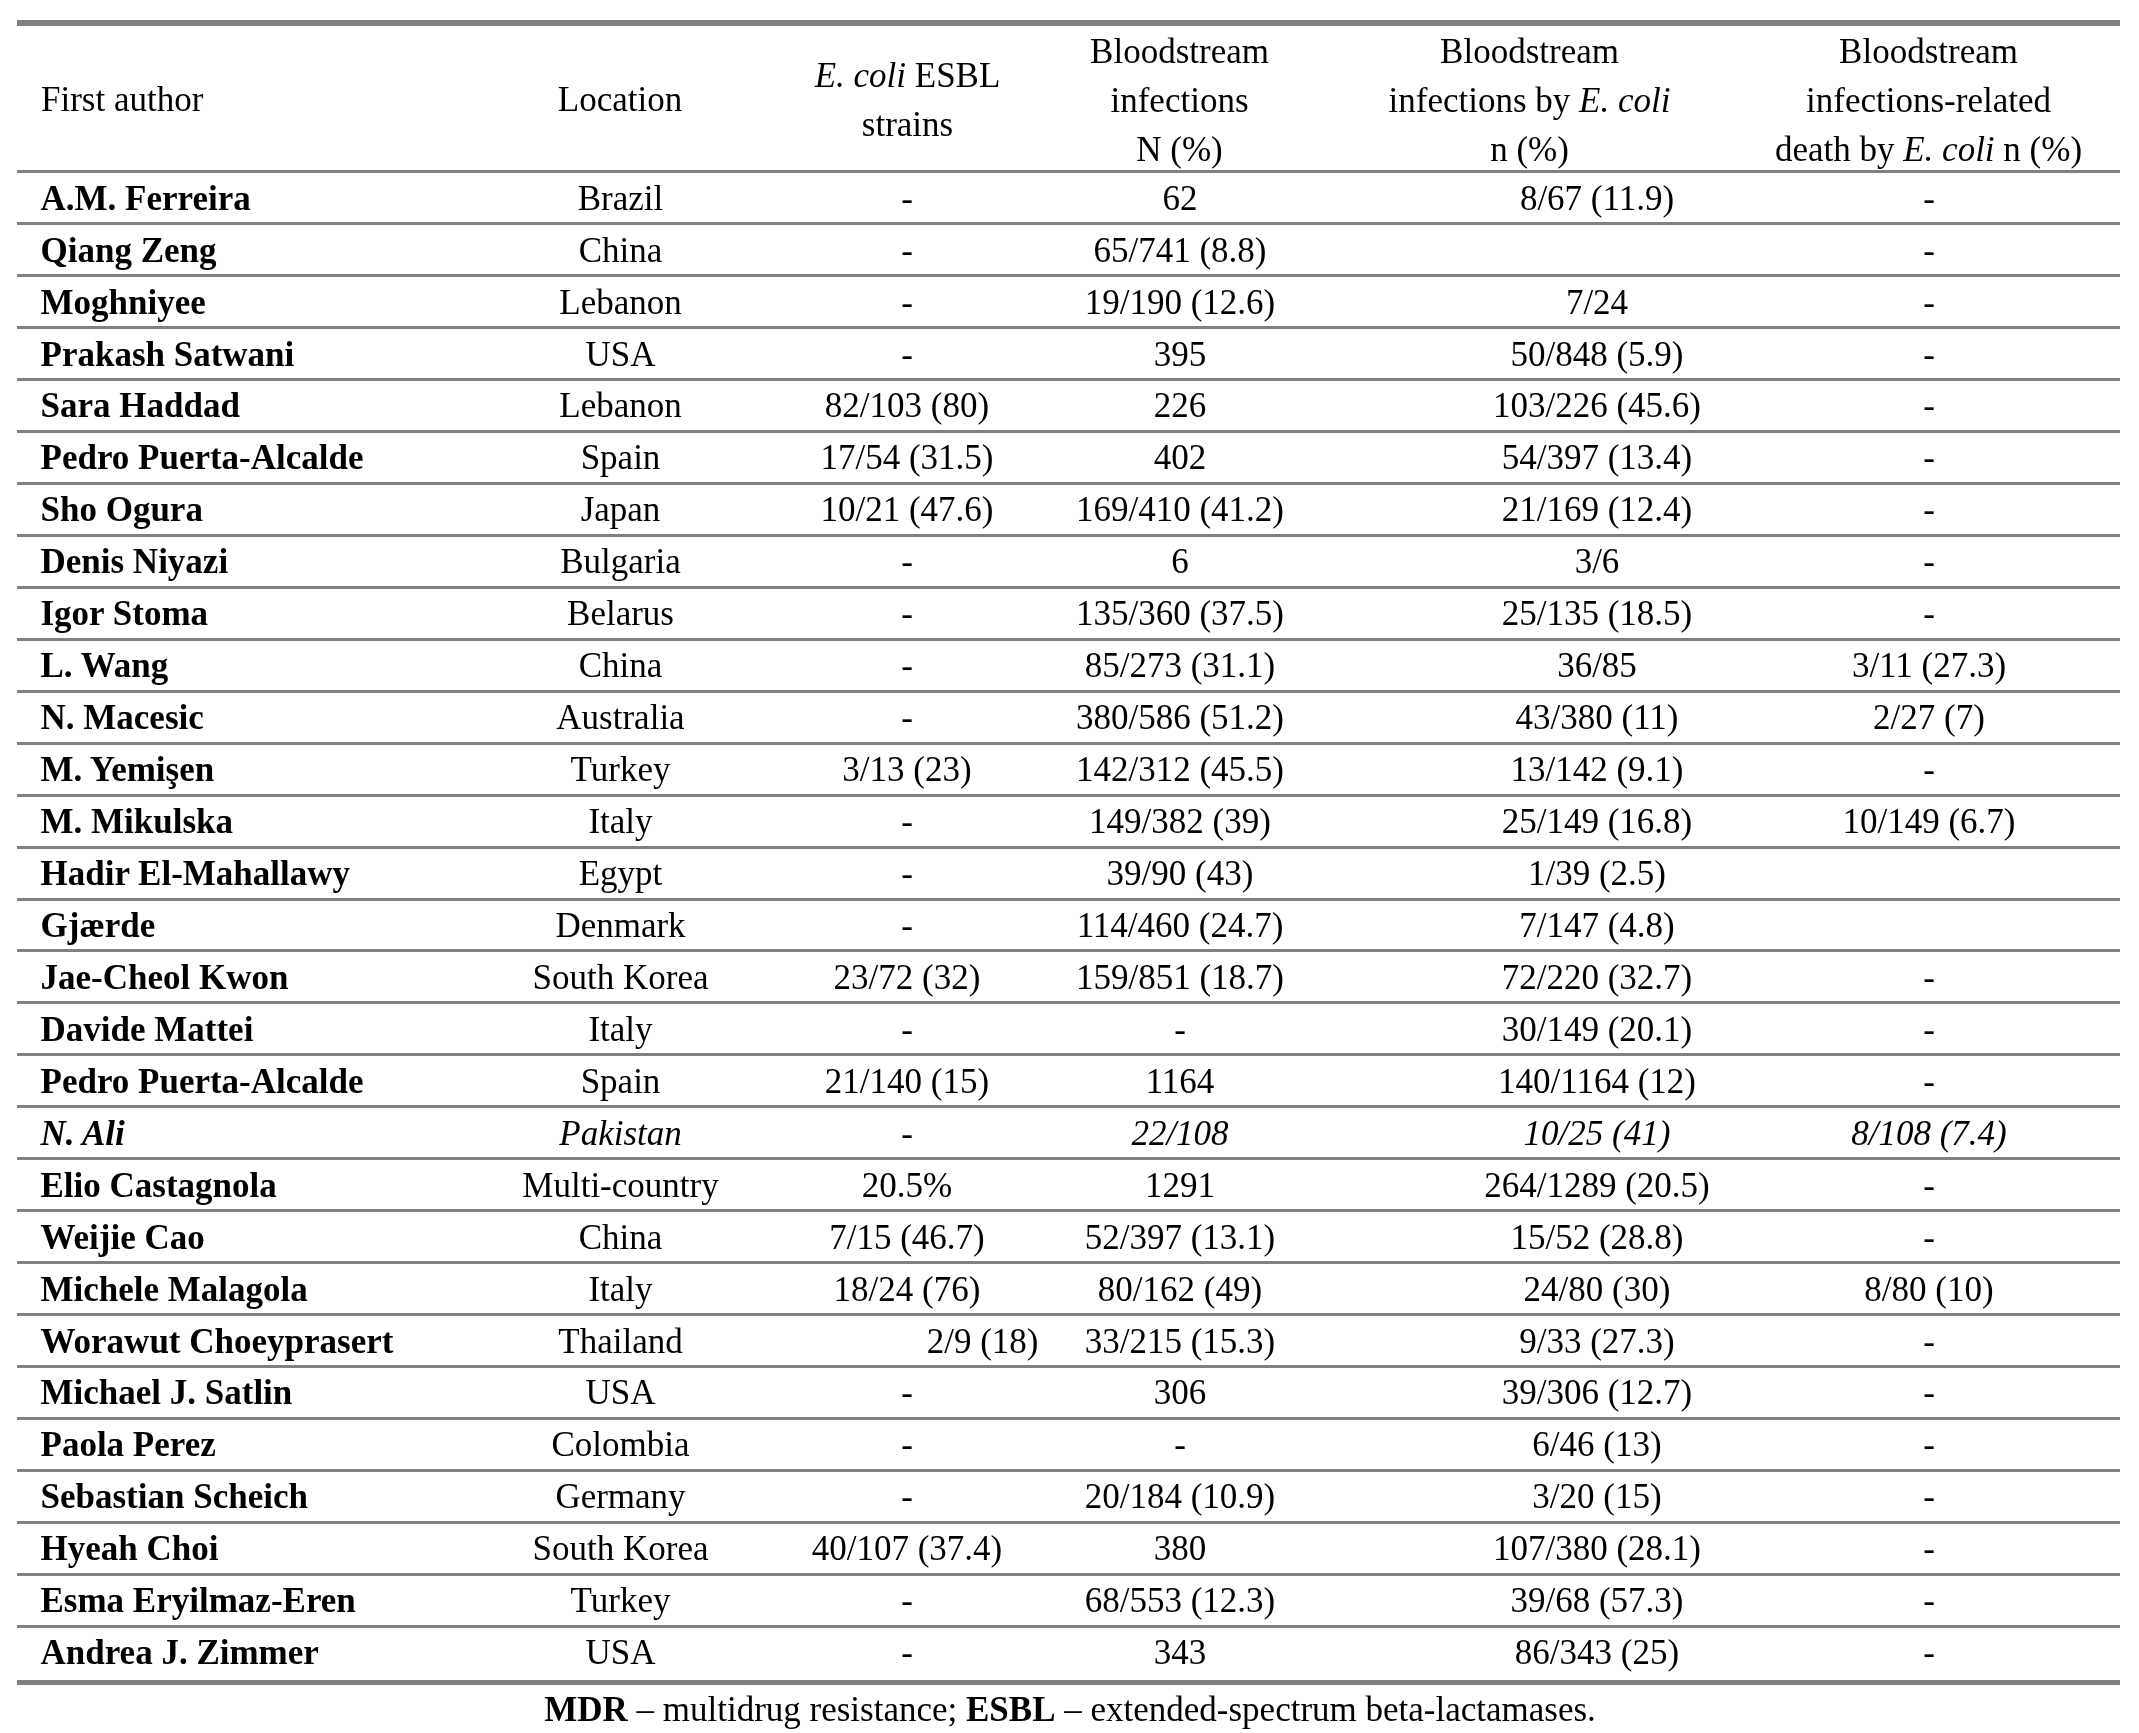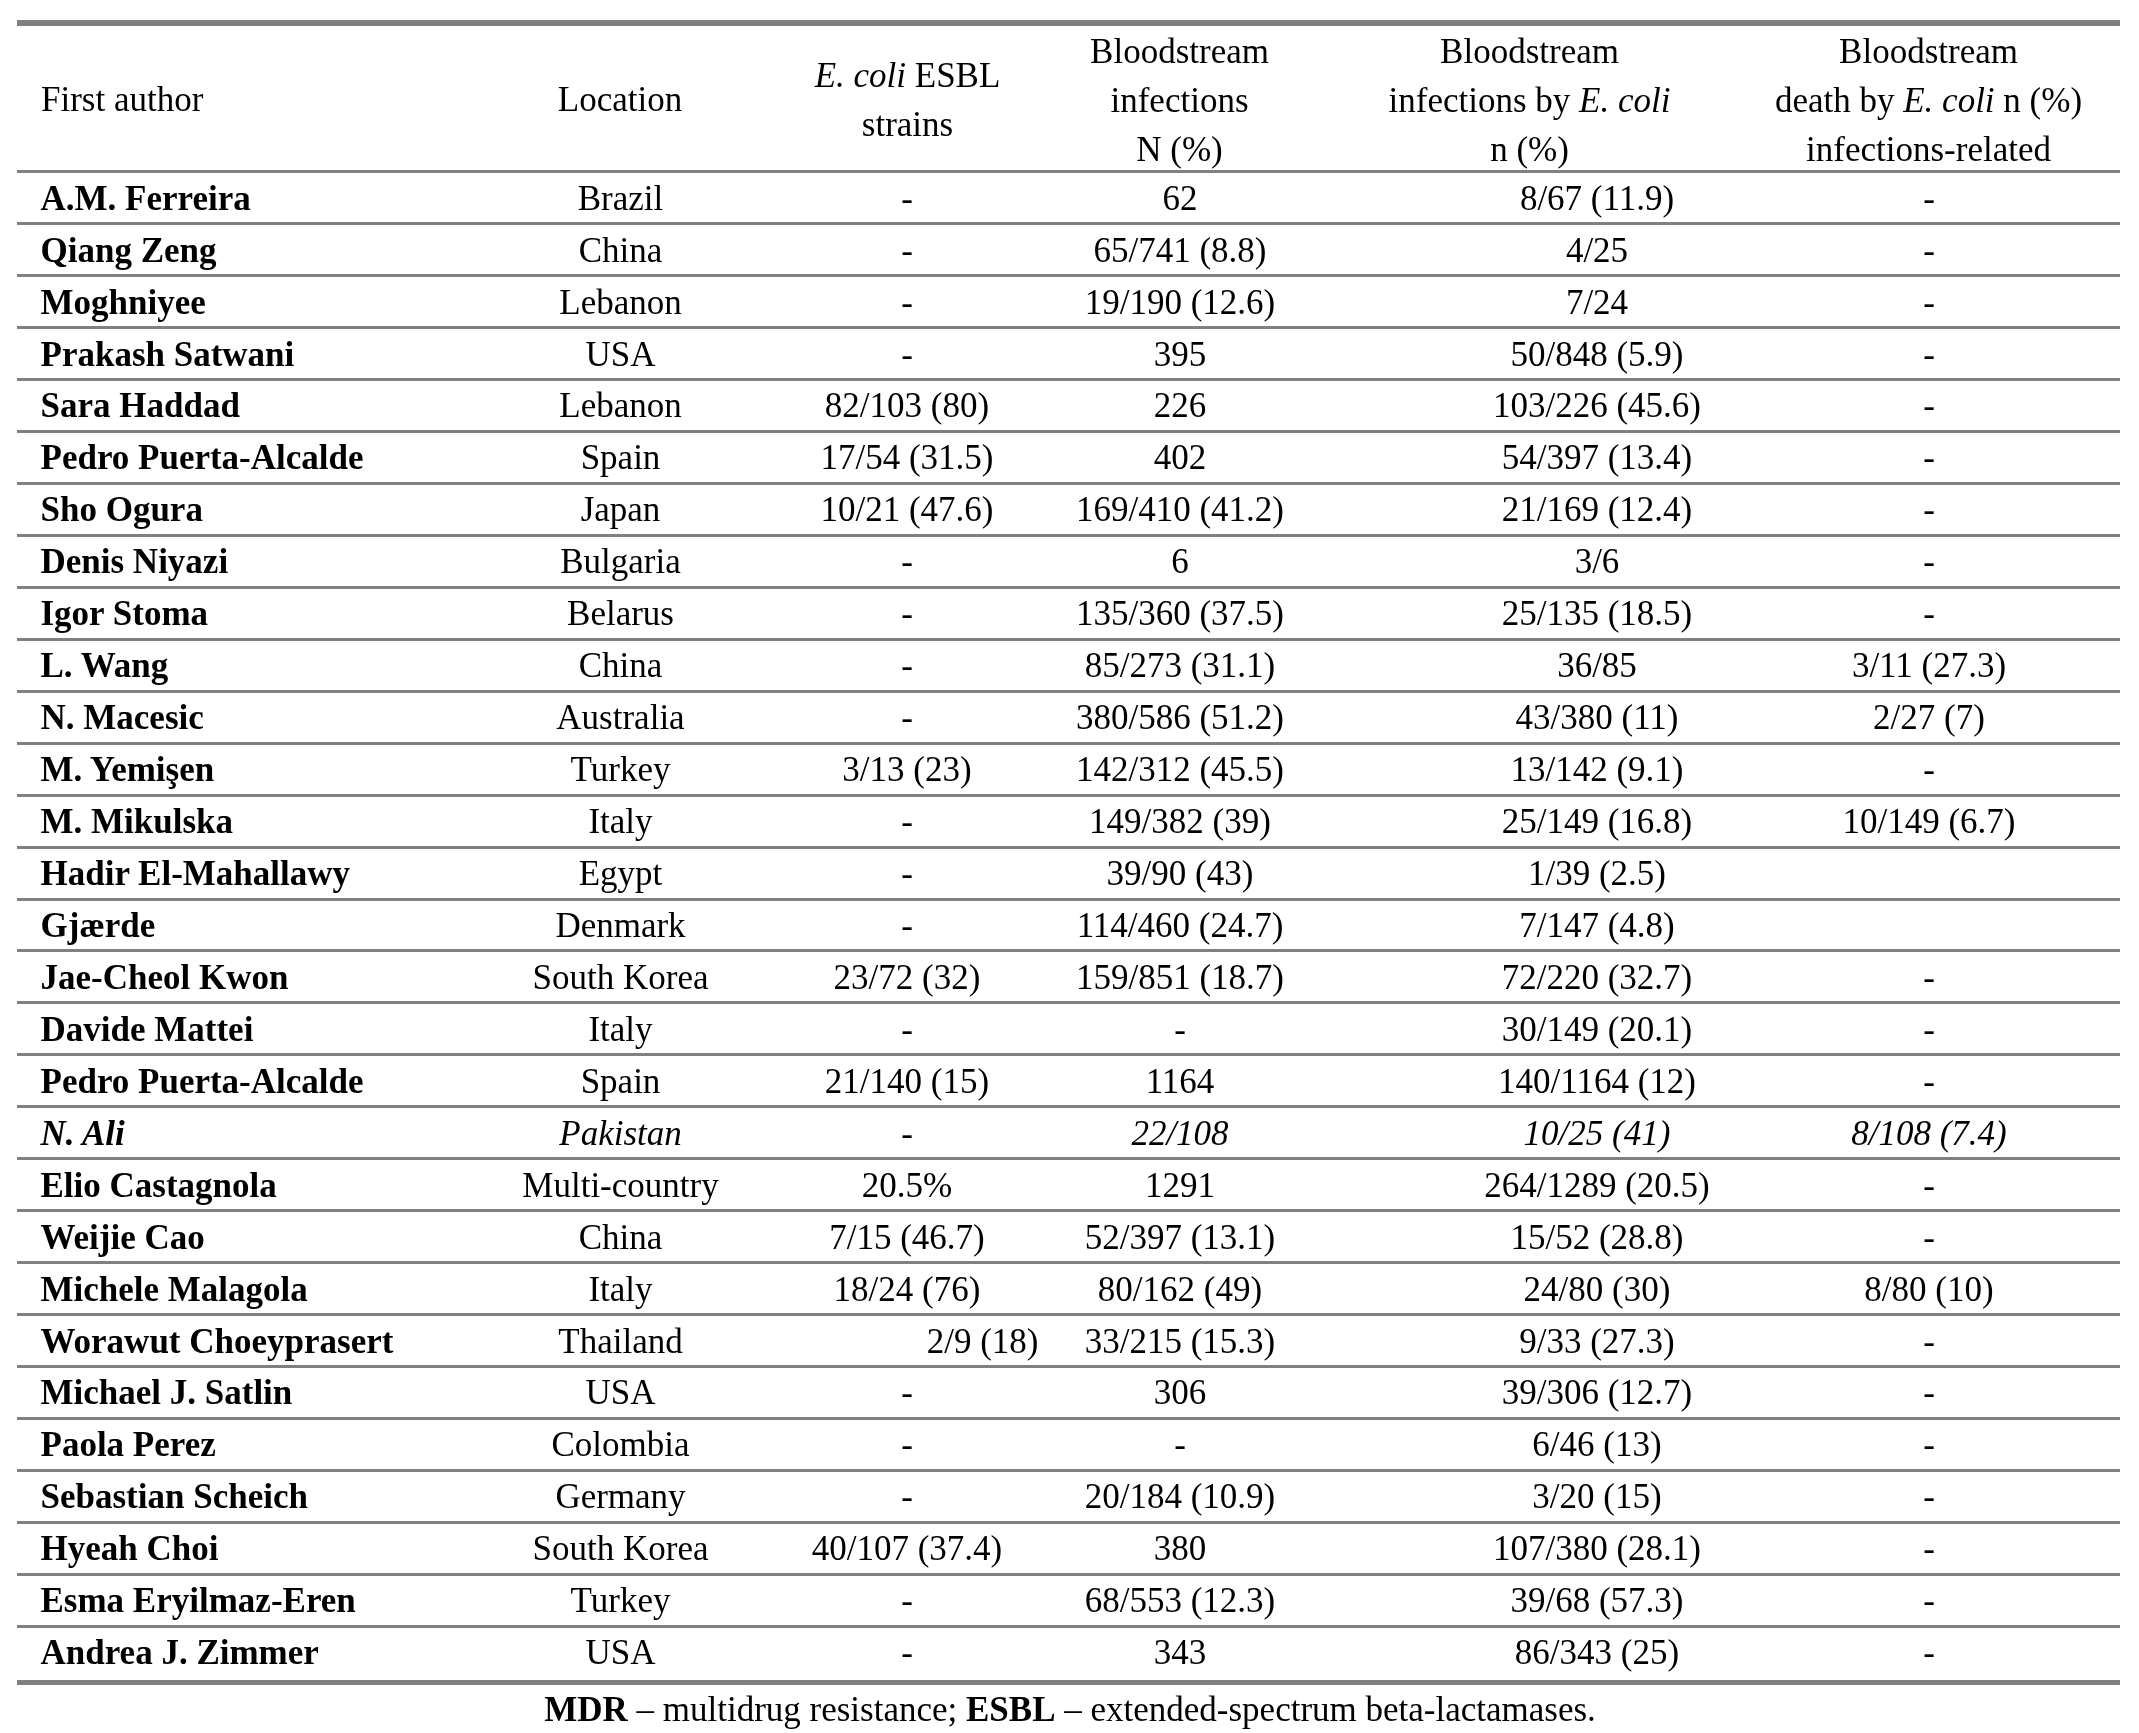--- a/index.html
+++ b/index.html
@@ -40,43 +40,42 @@
       <div>infections</div>
       <div>N (%)</div>
     </div>
     <div class="hdr" style="left:1369px; width:321px; top:27px;">
       <div>Bloodstream</div>
       <div><span>infections by </span><i>E. coli</i></div>
       <div>n (%)</div>
     </div>
     <div class="hdr" style="left:1758px; width:341px; top:27px;">
       <div>Bloodstream</div>
+      <div>infections-related</div>
       <div><span>death by </span><i>E. coli</i><span> n (%)</span></div>
-      <div>infections-related</div>
     </div>
   </div>
 
   <div class="rule-thin" style="top:170px;"></div>
 
   <div id="rows">
       <div class="row" style="top: 174px; height: 49px;">
         <div class="cell c-author" style="height: 49px; line-height: 49px;">A.M. Ferreira</div>
         <div class="cell c-center c-loc" style="height: 49px; line-height: 49px;">Brazil</div>
         <div class="cell c-center c-esbl" style="height: 49px; line-height: 49px;">-</div>
         <div class="cell c-center c-bsi" style="height: 49px; line-height: 49px;">62</div>
         <div class="cell c-center c-ecoli" style="height: 49px; line-height: 49px;">8/67 (11.9)</div>
         <div class="cell c-center c-death" style="height: 49px; line-height: 49px;">-</div>
       </div>
       <div class="rule-thin" style="top: 222px;"></div>
       <div class="row" style="top: 226px; height: 49px;">
         <div class="cell c-author" style="height: 49px; line-height: 49px;">Qiang Zeng</div>
         <div class="cell c-center c-loc" style="height: 49px; line-height: 49px;">China</div>
         <div class="cell c-center c-esbl" style="height: 49px; line-height: 49px;">-</div>
         <div class="cell c-center c-bsi" style="height: 49px; line-height: 49px;">65/741 (8.8)</div>
-        <div class="cell c-center c-ecoli" style="height: 49px; line-height: 49px;">4/25</div>
         <div class="cell c-center c-death" style="height: 49px; line-height: 49px;">-</div>
       </div>
       <div class="rule-thin" style="top: 274px;"></div>
       <div class="row" style="top: 278px; height: 49px;">
         <div class="cell c-author" style="height: 49px; line-height: 49px;">Moghniyee</div>
         <div class="cell c-center c-loc" style="height: 49px; line-height: 49px;">Lebanon</div>
         <div class="cell c-center c-esbl" style="height: 49px; line-height: 49px;">-</div>
         <div class="cell c-center c-bsi" style="height: 49px; line-height: 49px;">19/190 (12.6)</div>
         <div class="cell c-center c-ecoli" style="height: 49px; line-height: 49px;">7/24</div>
         <div class="cell c-center c-death" style="height: 49px; line-height: 49px;">-</div>

